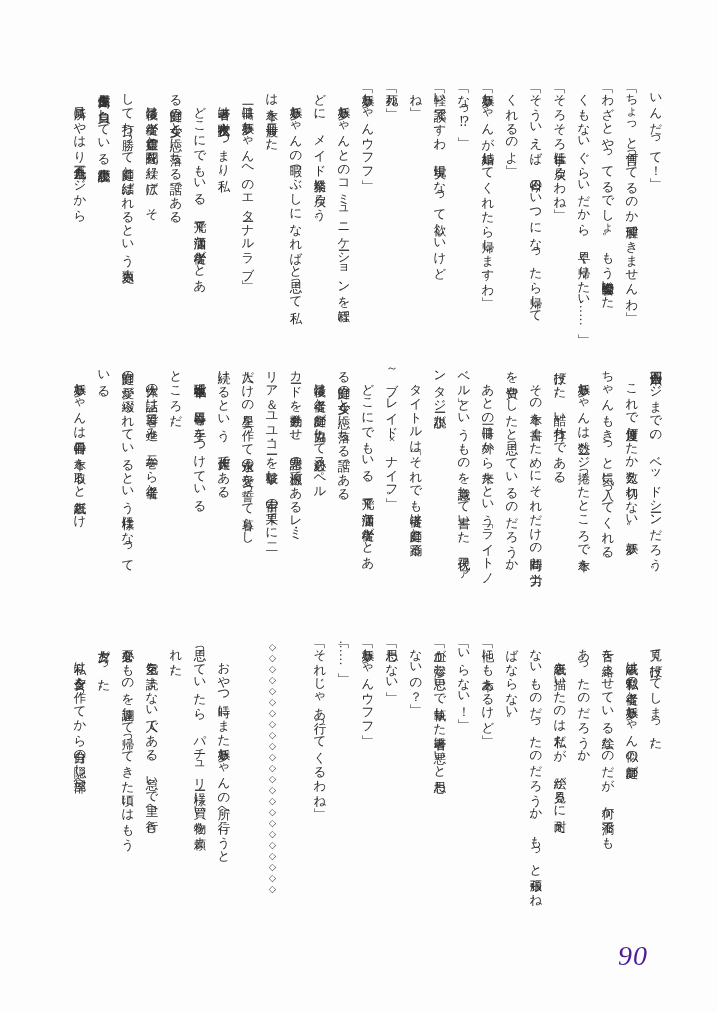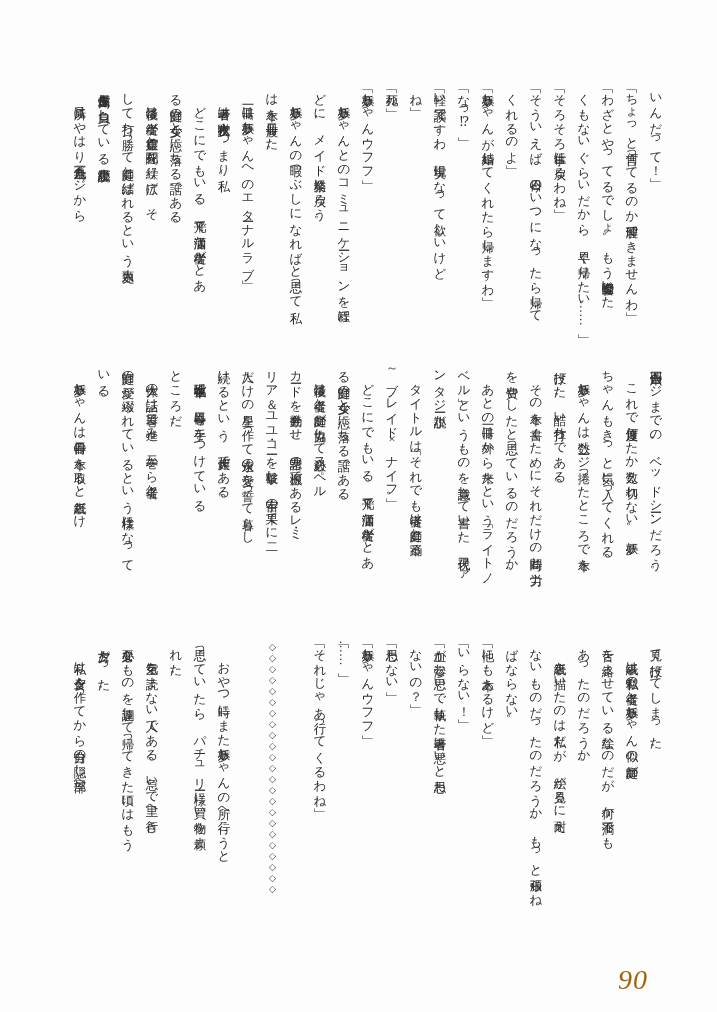--- a/index.html
+++ b/index.html
@@ -46,22 +46,21 @@
     color: #3a3a3a;
   }
   .page-number {
     position: absolute;
     left: 618px;
     top: 940px;
     font-family: "Liberation Serif", "DejaVu Serif", serif;
     font-style: italic;
     font-size: 28px;
     letter-spacing: 1px;
-    color: #a16207;
-    margin-top: 24px;
+    color: #4c1d95;
   }
 </style>
 </head>
 <body>
 
 <div class="page">
   <section class="band band-1">
       <div class="col">いんだって！」</div>
       <div class="col">「ちょっと何言ってるのか理解できませんわ」</div>
       <div class="col">「わざとやってるでしょ。もう金輪際会いた</div>

